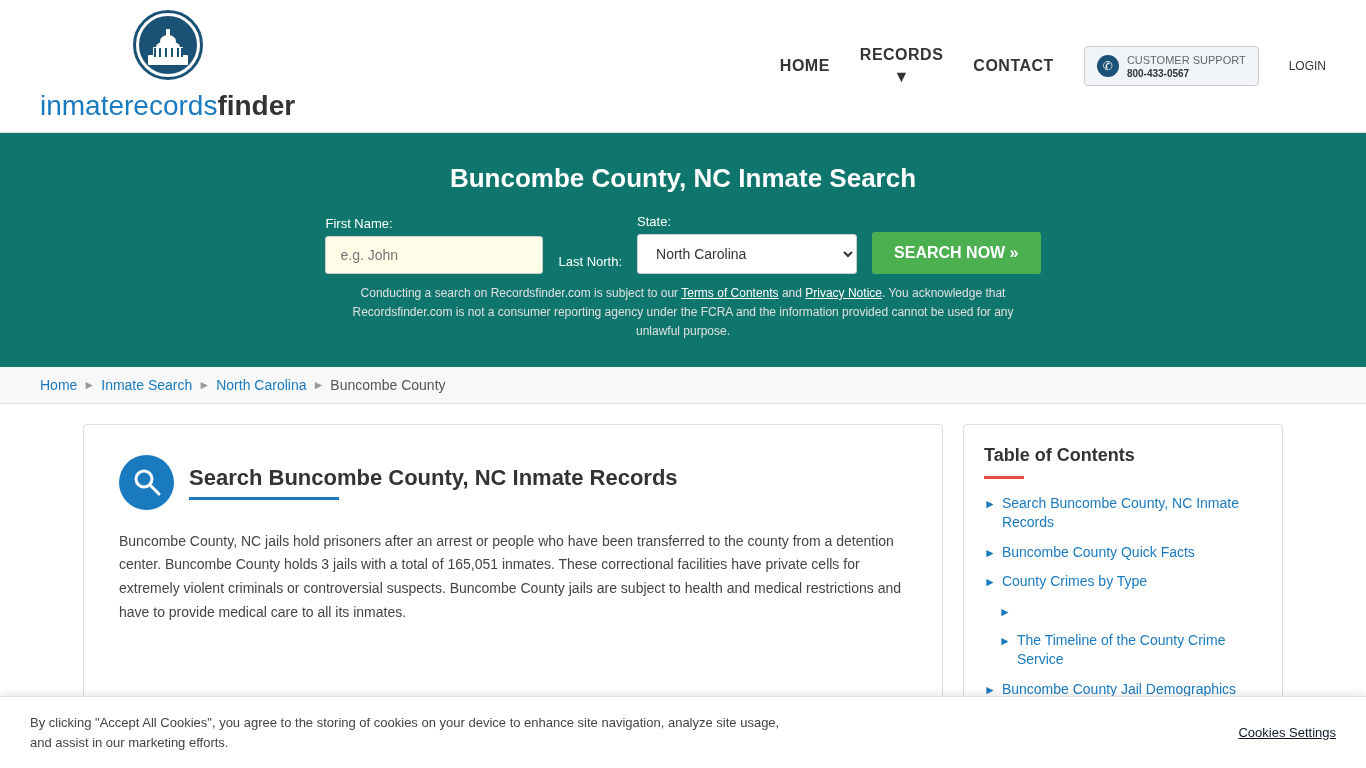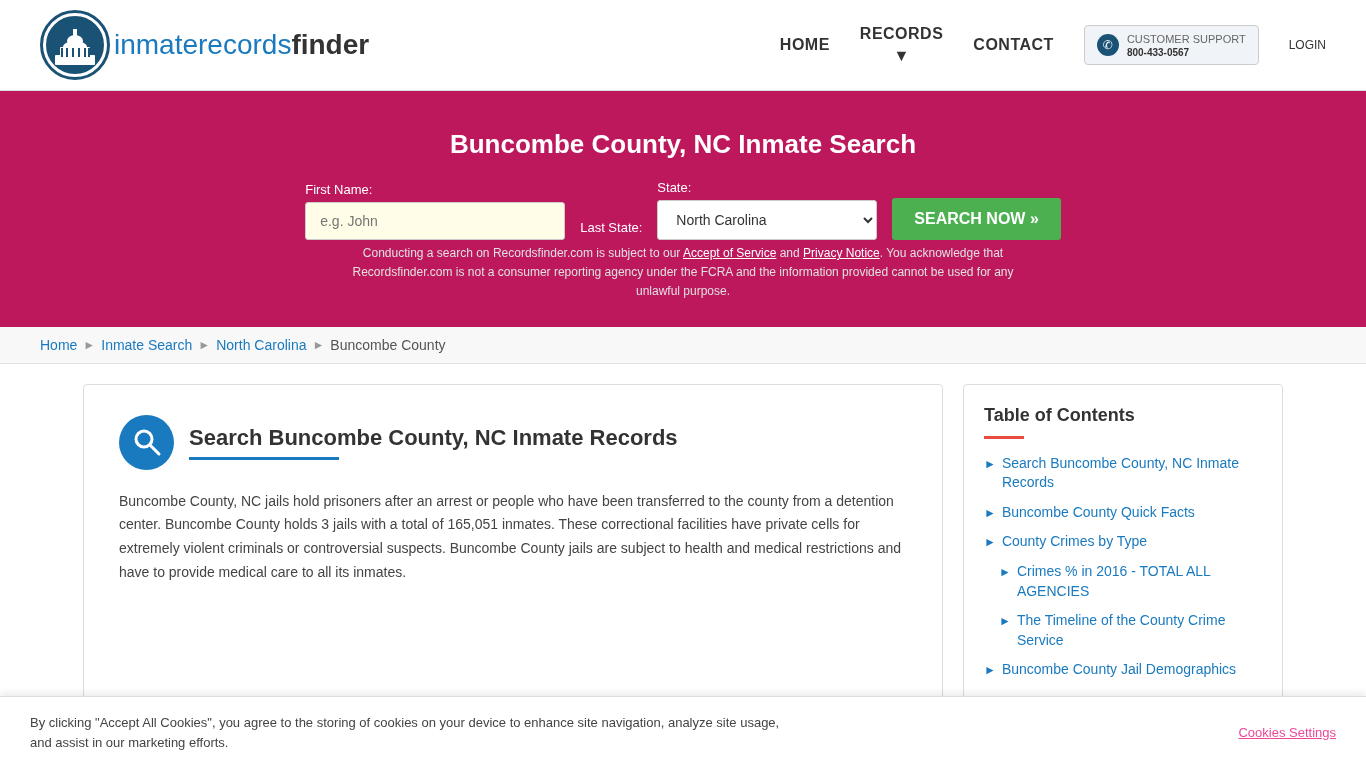--- a/index.html
+++ b/index.html
@@ -10,21 +10,22 @@
       display: flex;
       align-items: center;
       justify-content: space-between;
       padding: 10px 40px;
       border-bottom: 1px solid #ddd;
       background: #fff;
     }
     .logo-area {
       display: flex;
       align-items: center;
-      gap: 4px;
+      gap: 10px;
+      flex-direction: column;
     }
     .logo-circle {
       width: 70px;
       height: 70px;
       border-radius: 50%;
       border: 3px solid #1a5276;
       background: #fff;
       display: flex;
       align-items: center;
       justify-content: center;
@@ -98,49 +99,49 @@
     }
     .login-btn {
       font-size: 12px;
       font-weight: normal;
       color: #333;
       cursor: pointer;
     }
 
     
     .hero {
-      background: #be185d;
-      padding: 38px 40px 25px;
+      background: #0f766e;
+      padding: 30px 40px 25px;
       text-align: center;
     }
     .hero-title {
       color: #fff;
       font-size: 26px;
       font-weight: bold;
       margin-bottom: 20px;
     }
     .search-form {
       display: flex;
       align-items: flex-end;
       justify-content: center;
       gap: 15px;
-      margin-bottom: 4px;
+      margin-bottom: 10px;
     }
     .form-group {
       display: flex;
       flex-direction: column;
       text-align: left;
     }
     .form-label {
       color: #fff;
       font-size: 13px;
       margin-bottom: 5px;
     }
     .form-input {
-      width: 260px;
+      width: 218px;
       padding: 10px 14px;
       background: #fffde7;
       border: 1px solid #ccc;
       border-radius: 3px;
       font-size: 14px;
       color: #999;
     }
     .form-select {
       width: 220px;
       padding: 10px 14px;
@@ -311,21 +312,21 @@
       line-height: 1.5;
     }
     .cookie-actions {
       display: flex;
       gap: 15px;
       align-items: center;
       flex-shrink: 0;
     }
     .cookie-settings-btn {
       font-size: 13px;
-      color: #ec4899;
+      color: #0f172a;
       text-decoration: underline;
       background: none;
       border: none;
       cursor: pointer;
     }
     .cookie-accept-btn {
       background: #4caf50;
       color: #fff;
       border: none;
       padding: 12px 22px;
@@ -381,32 +382,32 @@
 </header>
 
 <section class="hero">
   <h1 class="hero-title">Buncombe County, NC Inmate Search</h1>
   <div class="search-form">
     <div class="form-group">
       <label class="form-label">First Name:</label>
       <input class="form-input" type="text" placeholder="e.g. John" style="">
     </div>
     <div class="form-group">
-      <label class="form-label">Last State:</label>
+      <label class="form-label">Last North:</label>
     </div>
     <div class="form-group">
       <label class="form-label">State:</label>
       <select class="form-select">
         <option>North Carolina</option>
       </select>
     </div>
     <button class="search-btn">SEARCH NOW »</button>
   </div>
   <p class="hero-disclaimer">
-    Conducting a search on Recordsfinder.com is subject to our <a href="#">Accept of Service</a> and <a href="#">Privacy Notice</a>. You acknowledge that Recordsfinder.com is not a consumer reporting agency under the FCRA and the information provided cannot be used for any unlawful purpose.
+    Conducting a search on Recordsfinder.com is subject to our <a href="#">Terms of Contents</a> and <a href="#">Privacy Notice</a>. You acknowledge that Recordsfinder.com is not a consumer reporting agency under the FCRA and the information provided cannot be used for any unlawful purpose.
   </p>
 </section>
 
 <nav class="breadcrumb">
   <a href="#">Home</a>
   <span class="breadcrumb-sep">►</span>
   <a href="#">Inmate Search</a>
   <span class="breadcrumb-sep">►</span>
   <a href="#">North Carolina</a>
   <span class="breadcrumb-sep">►</span>
@@ -443,21 +444,20 @@
       <div class="toc-item">
         <span class="toc-chevron">►</span>
         <span>Buncombe County Quick Facts</span>
       </div>
       <div class="toc-item">
         <span class="toc-chevron">►</span>
         <span>County Crimes by Type</span>
       </div>
       <div class="toc-item toc-sub-item">
         <span class="toc-chevron">►</span>
-        <span>Crimes % in 2016 - TOTAL ALL AGENCIES</span>
       </div>
       <div class="toc-item toc-sub-item">
         <span class="toc-chevron">►</span>
         <span>The Timeline of the County Crime Service</span>
       </div>
       <div class="toc-item">
         <span class="toc-chevron">►</span>
         <span>Buncombe County Jail Demographics</span>
       </div>
     </div>

